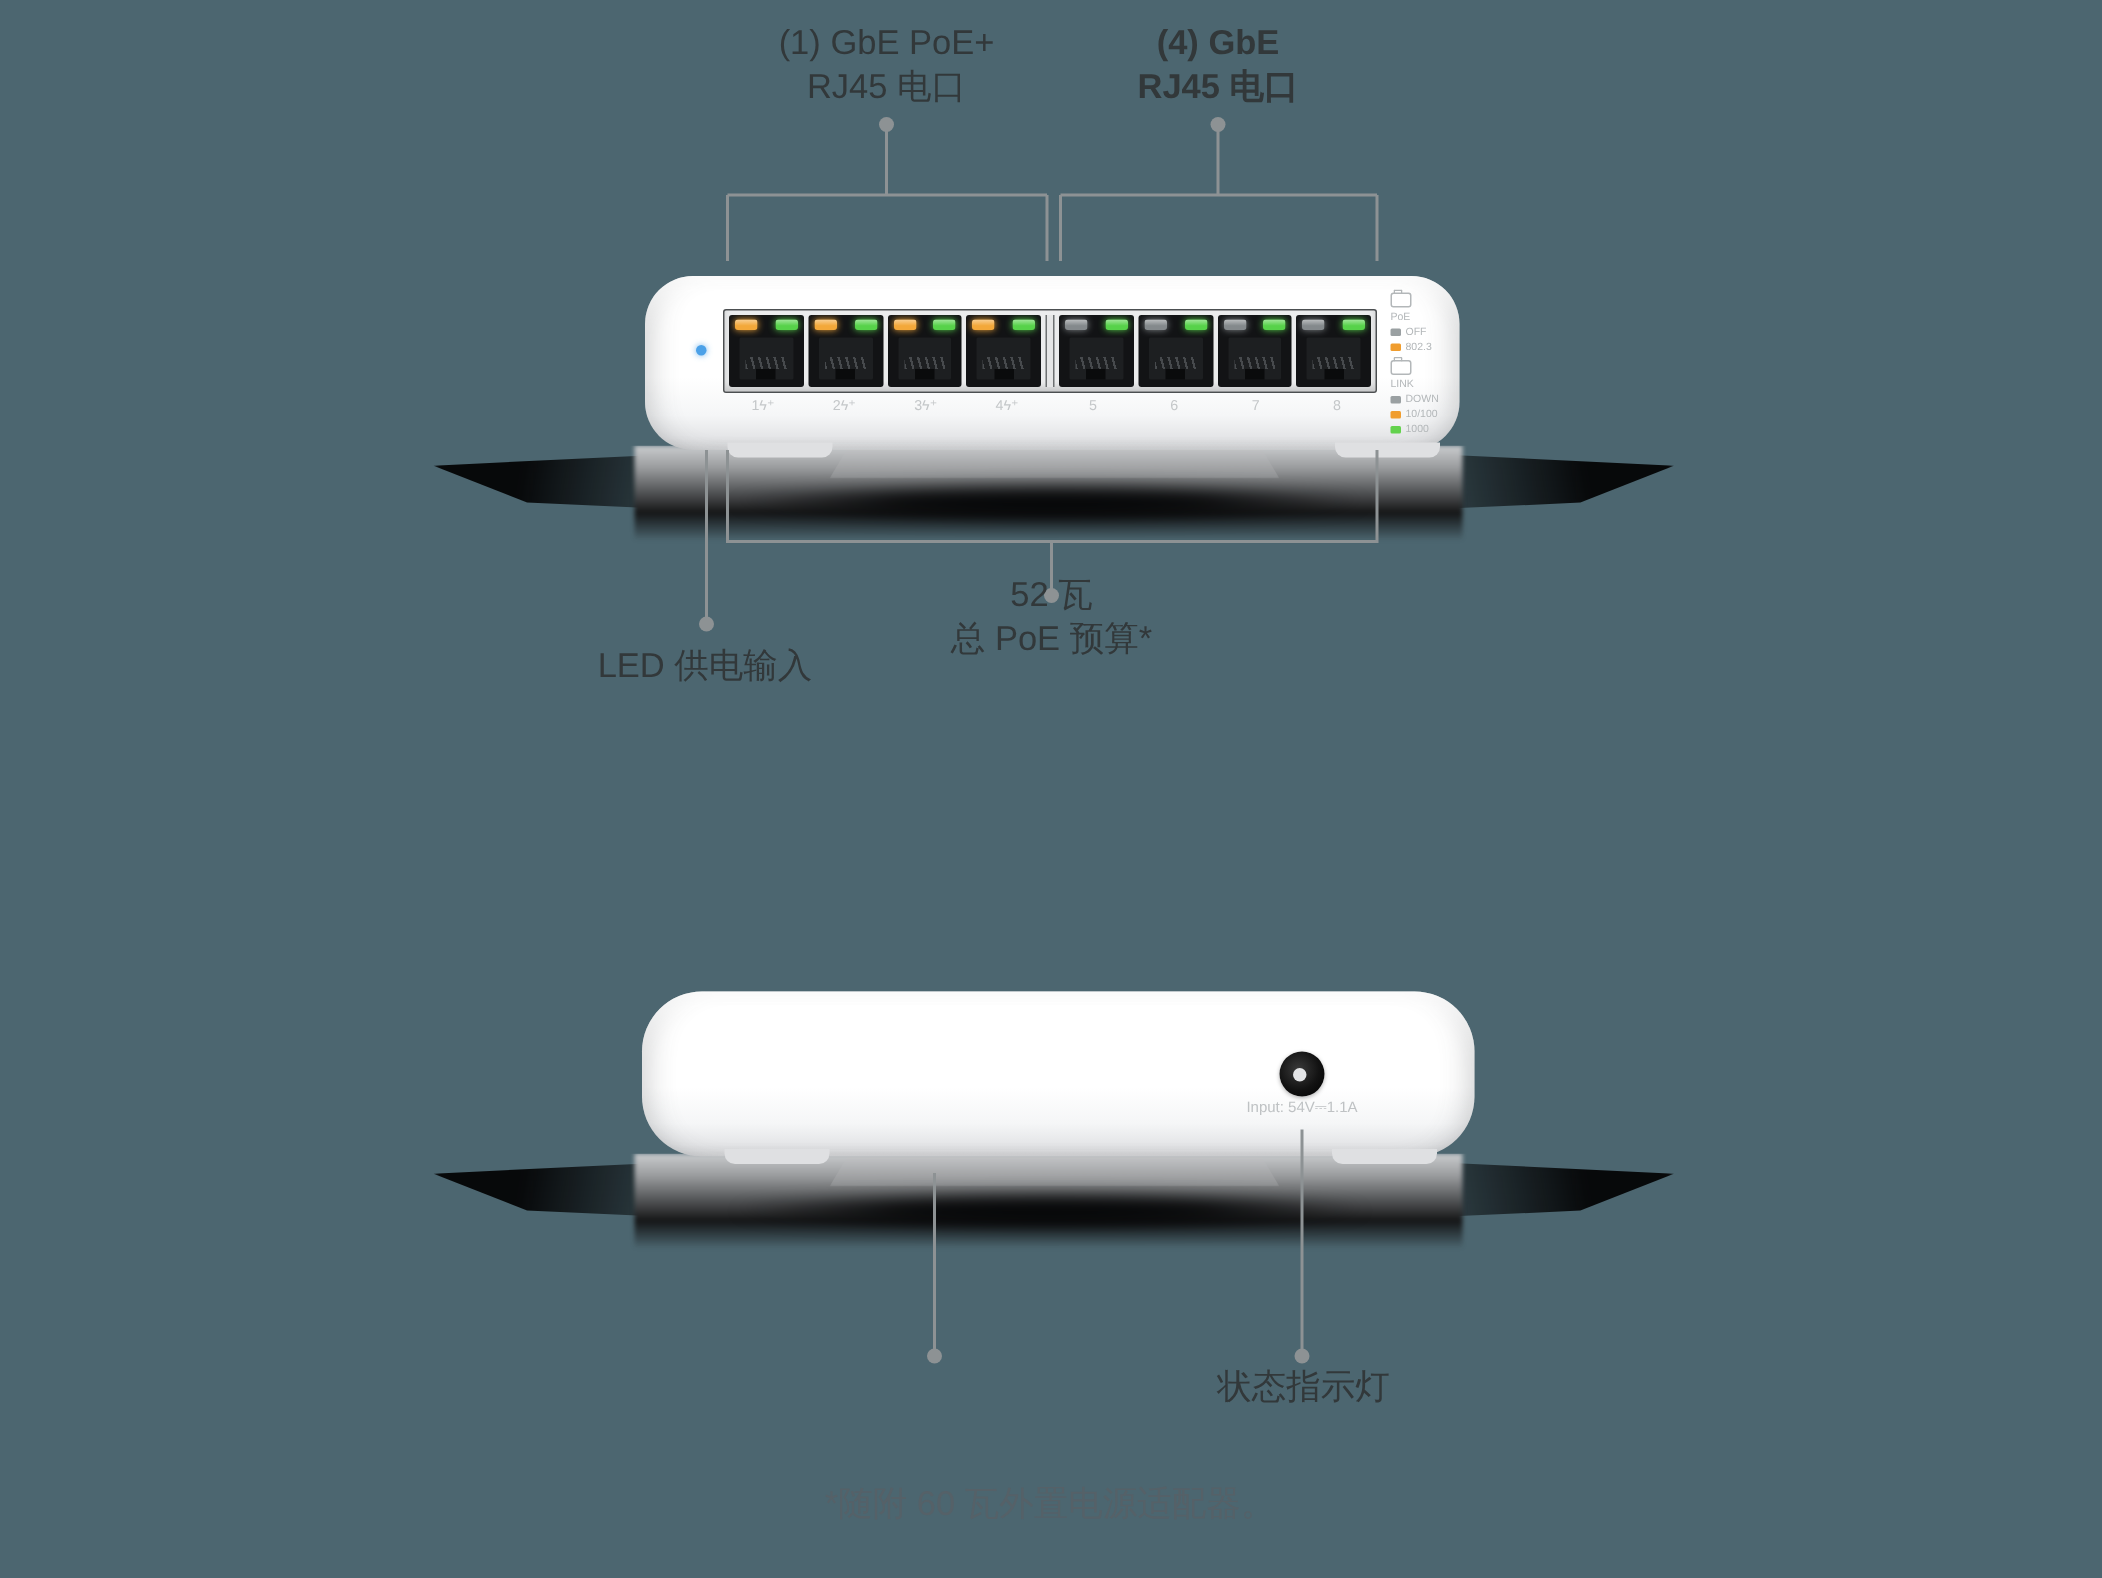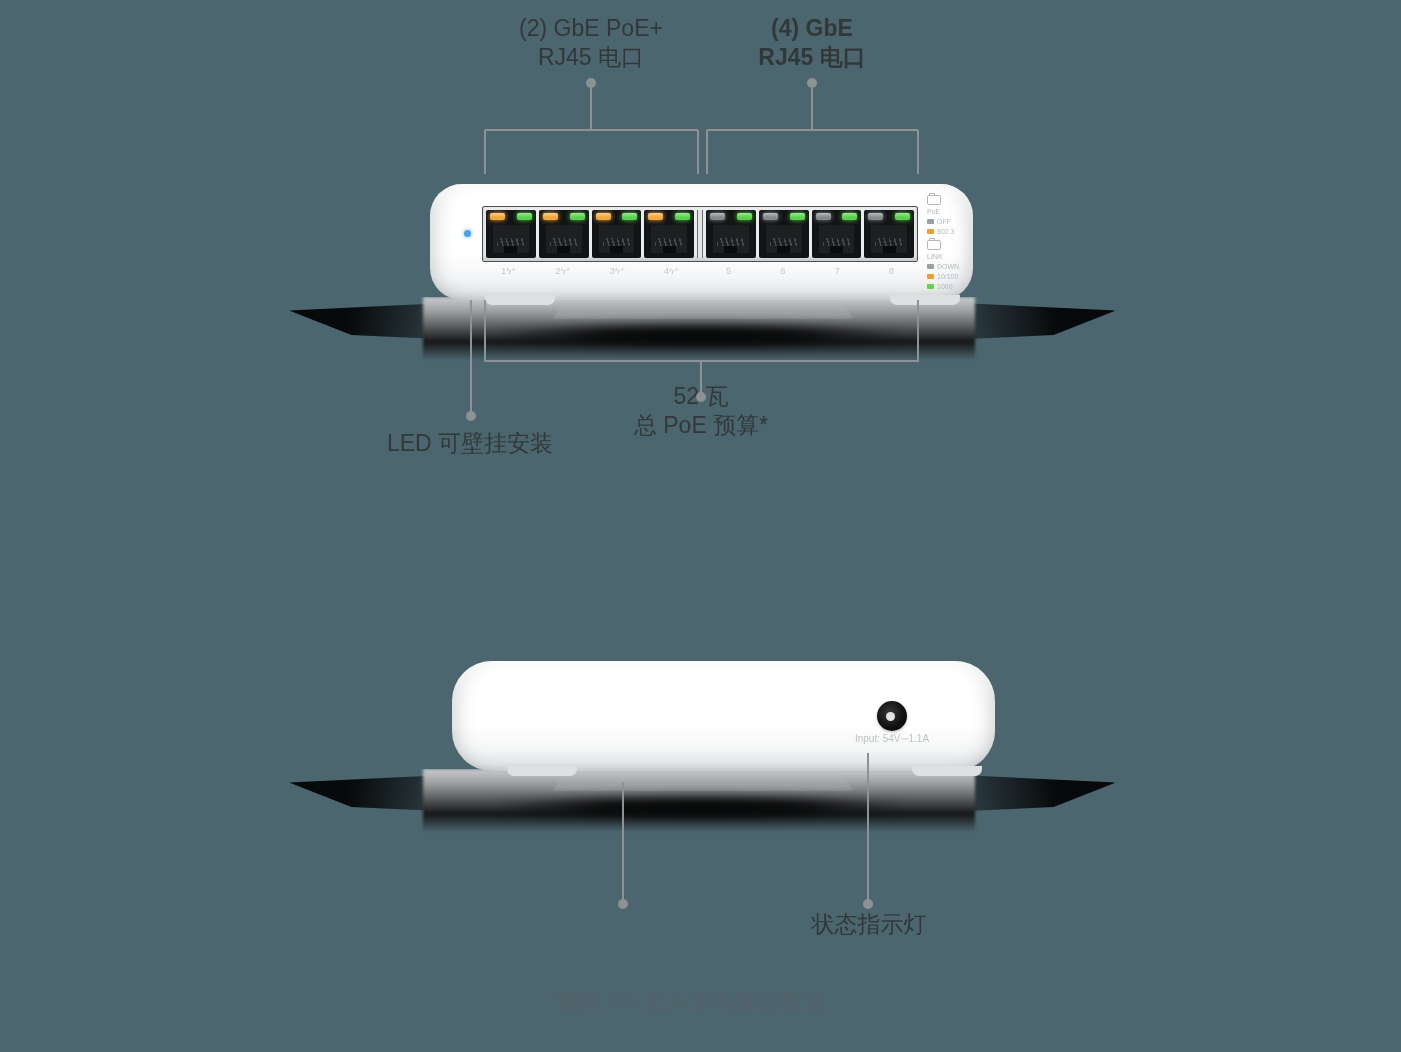--- a/index.html
+++ b/index.html
@@ -23,21 +23,21 @@
   
   .device {
     position:absolute; z-index:4; width:543px;
     background:linear-gradient(180deg,#ffffff 0%,#ffffff 58%,#f5f6f7 80%,#e4e5e7 93%,#d2d3d5 100%);
     box-shadow:
       inset 0 16px 18px -12px rgba(255,255,255,0.95),
       inset -14px 0 20px -12px rgba(70,74,76,0.30),
       inset 14px 0 20px -12px rgba(70,74,76,0.30);
   }
   .device-front { left:430px; top:184px; height:116px; border-radius:32px; }
-  .device-back  { left:452px; top:661px; height:110px; border-radius:40px; }
+  .device-back  { left:428px; top:661px; height:110px; border-radius:40px;padding-left:12px; }
   .foot {
     position:absolute; bottom:-5px; width:70px; height:10px;
     background:#dfe0e2; border-radius:0 0 7px 7px;
   }
   .foot-left { left:55px; } .foot-right { left:460px; }
 
   .status-led {
     position:absolute; left:34px; top:46px; width:7px; height:7px;
     border-radius:50%; background:#4ba1e8; box-shadow:0 0 4px rgba(75,161,232,.8);
   }
@@ -123,21 +123,21 @@
     background:linear-gradient(-100deg, rgba(6,7,8,.98) 25%, rgba(6,7,8,0) 92%);
     clip-path:polygon(100% 26%,0 0,0 100%,74% 82%); filter:blur(2px);
   }
 </style>
 </head>
 <body>
 
 <div class="canvas" style="background: rgb(76, 102, 112);">
 
   <div class="annotation" style="left:591px; top:14px;">
-    <div>(2) GbE PoE+</div>
+    <div>(1) GbE PoE+</div>
     <div>RJ45 电口</div>
   </div>
   <div class="annotation" style="left:812px; top:14px;font-weight:bold;">
     <div>(4) GbE</div>
     <div>RJ45 电口</div>
   </div>
 
   <svg class="callout-lines" width="1401" height="1052" viewBox="0 0 1401 1052">
     <g stroke="#8d9294" stroke-width="2" fill="none">
       <path d="M591,86 V130 M485,130 H698 M485,130 V174 M698,130 V174"></path>
@@ -266,21 +266,21 @@
           </div>
           <div class="legend-row">
             <span class="legend-swatch" style="background: rgb(99, 210, 77);"></span>
             <span>1000</span>
           </div>
         </div>
       </div>
   </div>
 
   <div class="annotation" style="left:470px; top:429px;">
-    <div>LED 可壁挂安装</div>
+    <div>LED 供电输入</div>
   </div>
   <div class="annotation" style="left:701px; top:382px;">
     <div>52 瓦</div>
     <div>总 PoE 预算*</div>
   </div>
 
   <div class="shadow" id="shadow-back">
     <div class="sh-wing-left"></div>
     <div class="sh-wing-right"></div>
     <div class="sh-core"></div>

